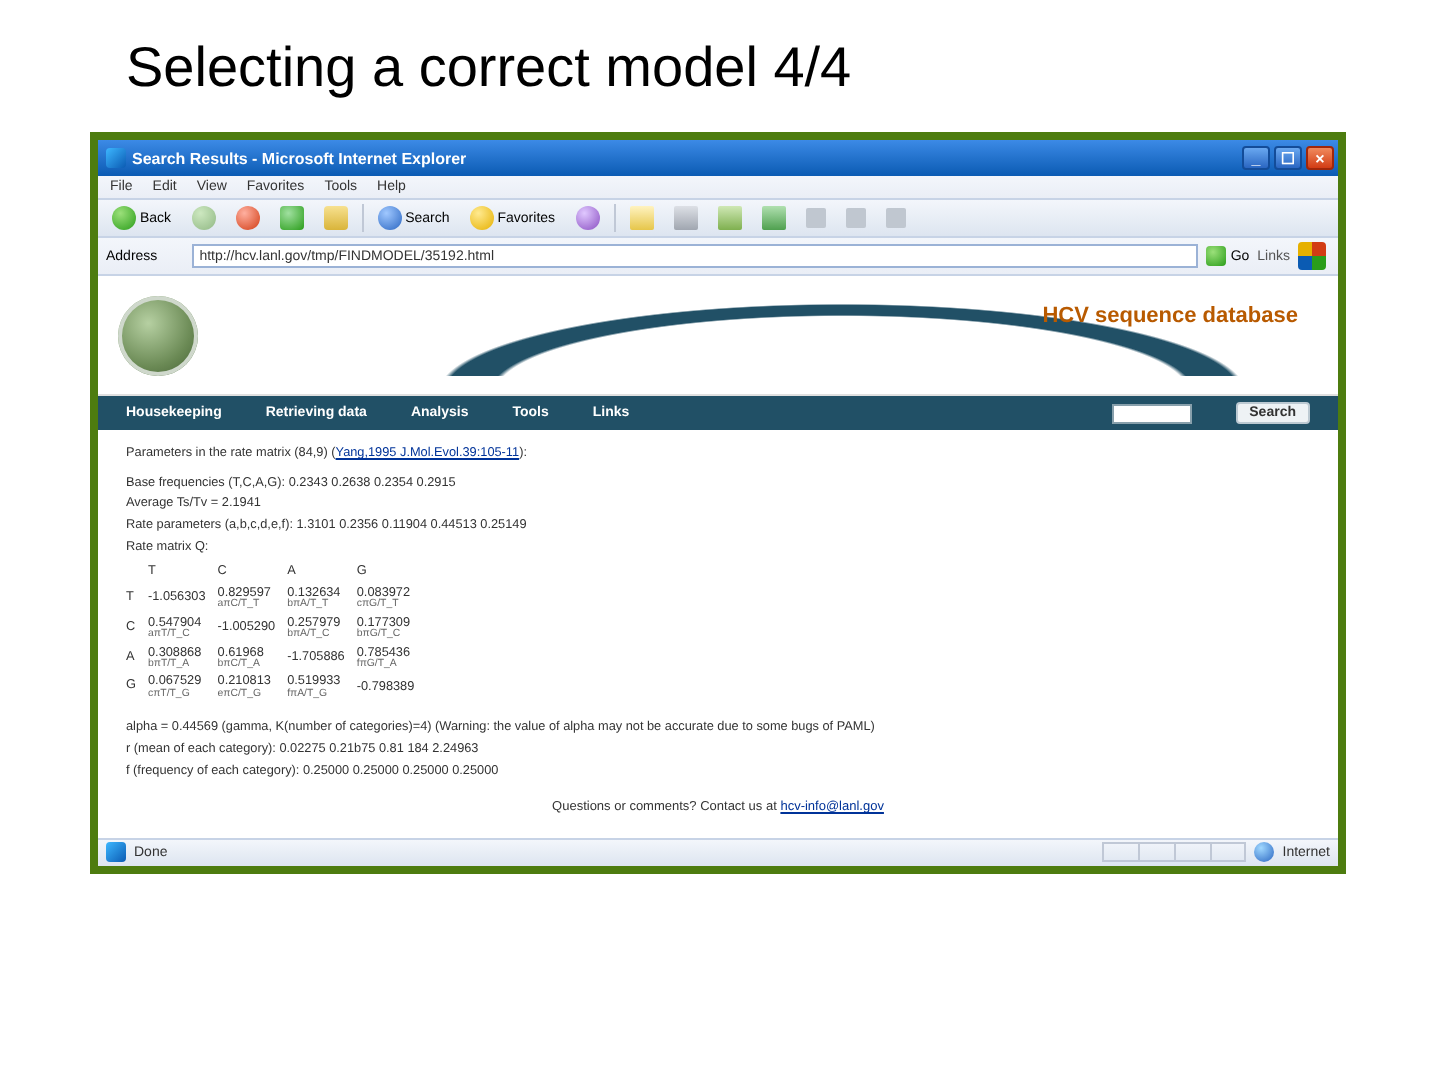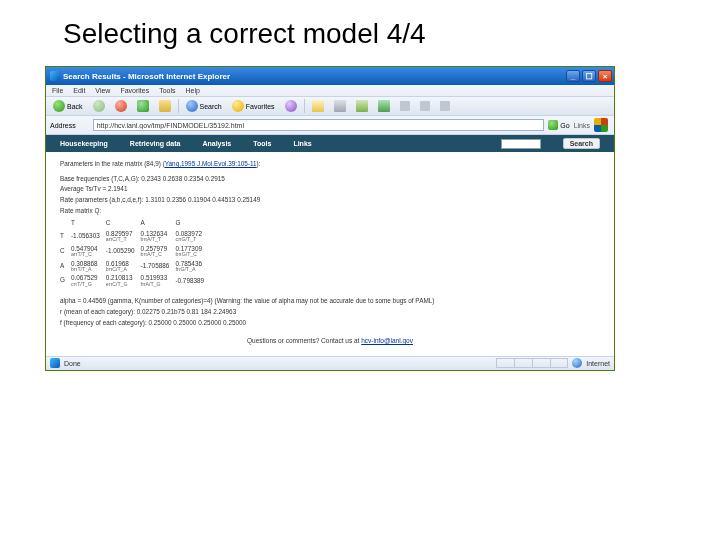--- a/index.html
+++ b/index.html
@@ -1,18 +1,18 @@
 <!DOCTYPE html>
 <html><head>
 <meta charset="utf-8">
 <style>
   * { margin: 0; padding: 0; box-sizing: border-box; }
   body { font-family: Arial, sans-serif; background: #fff; width: 720px; height: 540px; overflow: hidden; }
   .slide-title { font-size: 28px; padding: 18px 40px 8px; color: #000; margin-left: 23px; }
-  .ie-window { margin: 8px 45px 0; border: 1px solid #4d7c0f; background: #fff; font-size: 7px; width: 570px; }
+  .ie-window { margin: 8px 45px 0; border: 4px solid #4d7c0f; background: #fff; font-size: 7px; width: 628px; }
   .titlebar { display: flex; align-items: center; height: 18px; background: linear-gradient(to bottom, #3c8ae6, #0b5bb3); color: #fff; padding: 0 2px 0 4px; gap: 3px; }
   .titlebar .ie-ico { width: 10px; height: 10px; background: linear-gradient(135deg,#3db7ff,#0b5bb3); border-radius: 2px; }
   .titlebar .title { font-size: 8px; font-weight: 700; flex: 1; overflow: hidden; }
   .winbtns { display: flex; gap: 2px; }
   .winbtn { width: 14px; height: 12px; background: linear-gradient(#69a8f0,#2a66c2); border: 1px solid #134c99; border-radius: 2px; display: flex; align-items: center; justify-content: center; color: #fff; font-size: 8px; font-weight: 700; }
   .winbtn.close { background: linear-gradient(#f08a5d,#d23c14); border-color: #a0270a; }
   .menubar { display: flex; gap: 10px; padding: 2px 6px; background: linear-gradient(#f3f6fb,#eaeef6); font-size: 7px; color: #333; }
   .menubar span { }
   .toolbar { display: flex; align-items: center; gap: 4px; padding: 2px 4px; background: linear-gradient(#f3f6fb,#dde5f0); border-top: 1px solid #c7d3e6; border-bottom: 1px solid #c7d3e6; }
   .tb-btn { display: flex; align-items: center; gap: 2px; padding: 1px 3px; border-radius: 2px; }
@@ -154,20 +154,25 @@
     <input type="text" value="http://hcv.lanl.gov/tmp/FINDMODEL/35192.html" style="">
     <div class="go">
       <div class="go-ico"></div>
       <span>Go</span>
     </div>
     <span class="links">Links</span>
     <div class="winlogo"></div>
   </div>
 
   <div class="content">
+    <div class="banner">
+      <div class="swoosh"></div>
+      <div class="virus"></div>
+      <div class="site-title">HCV sequence database</div>
+    </div>
     <div class="navbar">
       <span>Housekeeping</span>
       <span>Retrieving data</span>
       <span>Analysis</span>
       <span>Tools</span>
       <span>Links</span>
       <div class="spacer"></div>
       <div class="nav-input"></div>
       <div class="nav-search">Search</div>
     </div>

